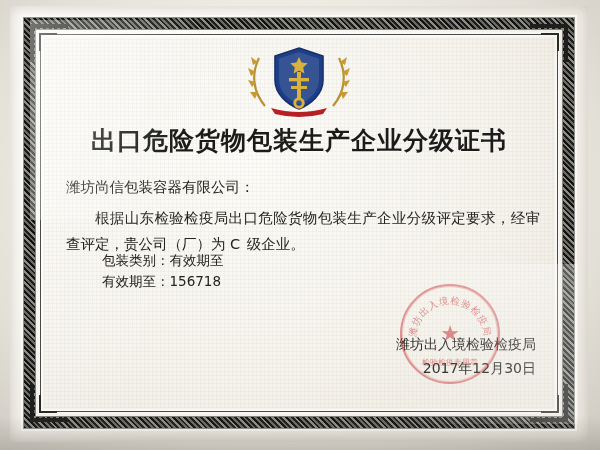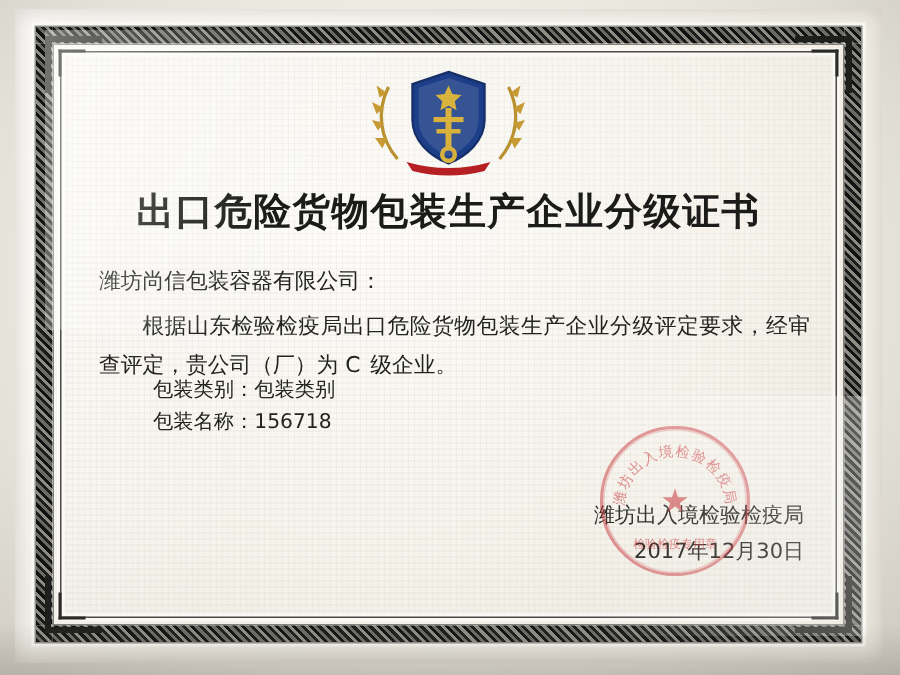--- a/index.html
+++ b/index.html
@@ -274,24 +274,24 @@
       <div id="addressee">潍坊尚信包装容器有限公司：</div>
       <div id="paragraph">
         <span>根据山东检验检疫局出口危险货物包装生产企业分级评定要求，经审查评定，贵公司（厂）为</span>
         <span class="spaced">C</span>
         <span>级企业。</span>
       </div>
     </div>
 
     <div id="fields">
       <div class="field-row">
-        <span class="field-label">包装类别：</span><span class="field-value">包装类别</span>
+        <span class="field-label">包装类别：</span><span class="field-value">有效期至</span>
       </div>
       <div class="field-row">
-        <span class="field-label">包装名称：</span><span class="field-value">156718</span>
+        <span class="field-label">有效期至：</span><span class="field-value">156718</span>
       </div>
     </div>
 
     <div id="signature">
       <div>潍坊出入境检验检疫局</div>
       <div>2017年12月30日</div>
     </div>
 
     <div id="seal">
       <svg class="arc" viewBox="0 0 96 96">

